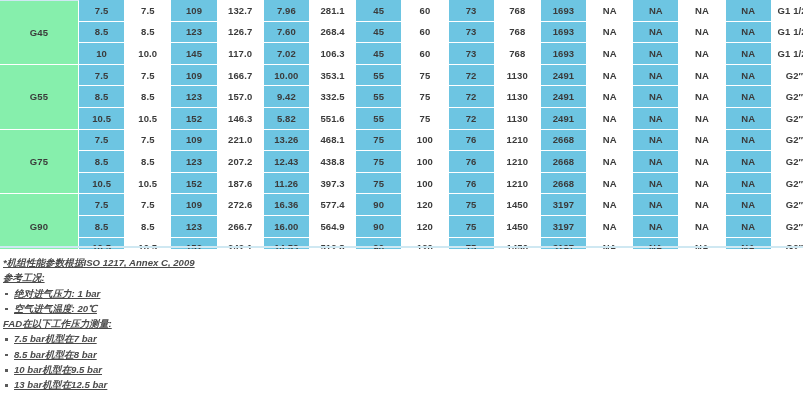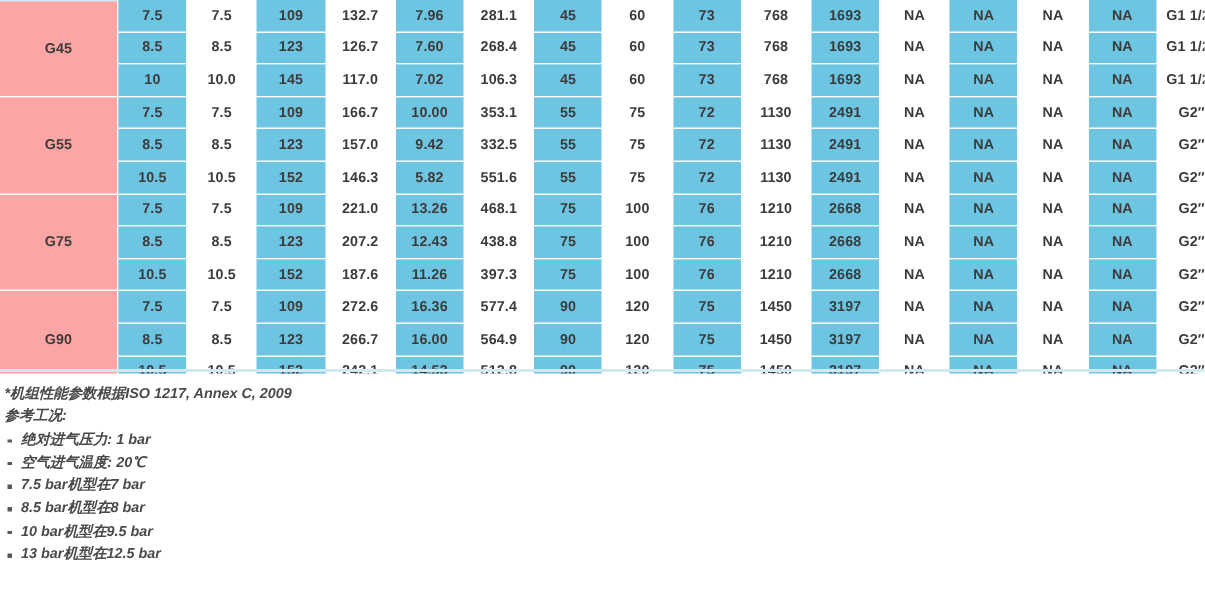--- a/index.html
+++ b/index.html
@@ -47,21 +47,21 @@
     color: #3b3b3b;
     border-bottom: 1.6px solid #ffffff;
     border-right: 1.6px solid #ffffff;
     white-space: nowrap;
     overflow: hidden;
     letter-spacing: .1px;
   }
   
   td.model {
     width: 78px;
-    background: #fca5a5;
+    background: #86efac;
     font-size: 10px;
     font-weight: normal;
     color: #444444;
     border-bottom: 1.5px solid #cfe8f2;
     border-right: 1.6px solid #ffffff;
   }
   td.model.first { border-top: 1.5px solid #cfe8f2; }
 
   td.cblue  { background: #6dc5e2; }
   td.cwhite { background: #ffffff; }
@@ -85,20 +85,21 @@
     top: 255px;
     width: 420px;
   }
   .fn {
     font-size: 9.6px;
     font-style: italic;
     font-weight: bold;
     color: #4a4a4a;
     line-height: 15.3px;
     white-space: nowrap;
+    text-decoration: underline;
   }
   .fn.bullet {
     padding-left: 11px;
     position: relative;
   }
   .fn.bullet .dot {
     position: absolute;
     left: 2px;
     top: 7px;
     width: 2.6px;
@@ -338,20 +339,21 @@
     </table>
   </div>
 
   <div id="table-underline"></div>
 
   <div id="footnotes">
       <div class="fn"><span>*机组性能参数根据ISO 1217, Annex C, 2009</span></div>
       <div class="fn"><span>参考工况:</span></div>
       <div class="fn bullet"><span class="dot"></span><span>绝对进气压力:  1 bar</span></div>
       <div class="fn bullet"><span class="dot"></span><span>空气进气温度:  20℃</span></div>
+      <div class="fn"><span>FAD在以下工作压力测量:</span></div>
       <div class="fn bullet"><span class="dot"></span><span>7.5 bar机型在7 bar</span></div>
       <div class="fn bullet"><span class="dot"></span><span>8.5 bar机型在8 bar</span></div>
       <div class="fn bullet"><span class="dot"></span><span>10 bar机型在9.5 bar</span></div>
       <div class="fn bullet"><span class="dot"></span><span>13 bar机型在12.5 bar</span></div>
       <div class="fn"></div>
     </div>
 
 </div>
 
 </body></html>

